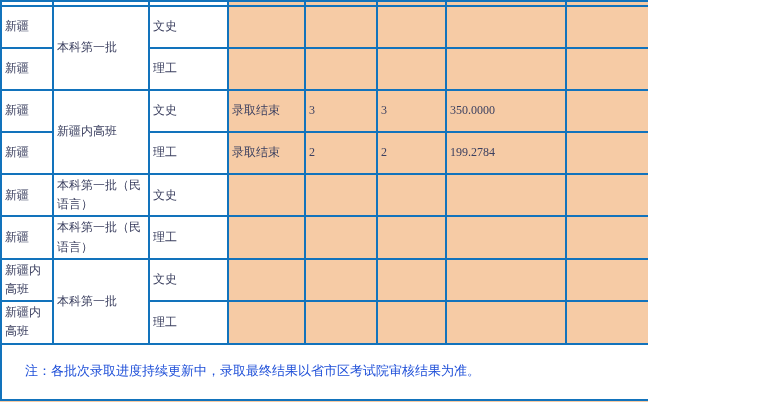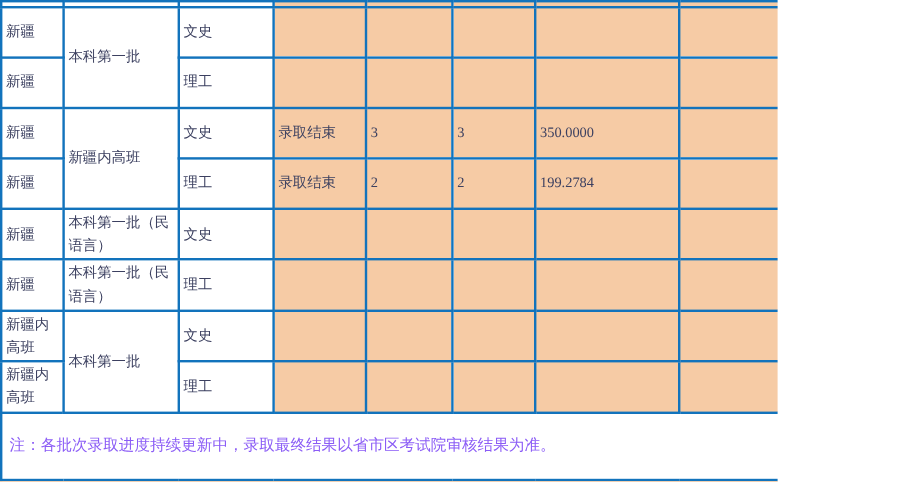--- a/index.html
+++ b/index.html
@@ -23,22 +23,22 @@
     line-height: 1.6;
     overflow: hidden;
     word-break: break-all;
   }
   table.adm tr.data-row { height: 42px; }
   table.adm td.orange { background: #F6CBA5; }
   table.adm tr.partial-row td { height: 3px; padding: 0; line-height: 0; }
   table.adm tr.note-row td {
     height: 52px;
     font-size: 13px;
-    color: #8b5cf6;
-    padding-left: 6px;
+    color: #1d4ed8;
+    padding-left: 23px;
     background: #ffffff;
   }
   .bottom-strip {
     width: 757px; height: 5px;
     background: #F6CBA5;
   }
 </style>
 </head>
 <body>
 

